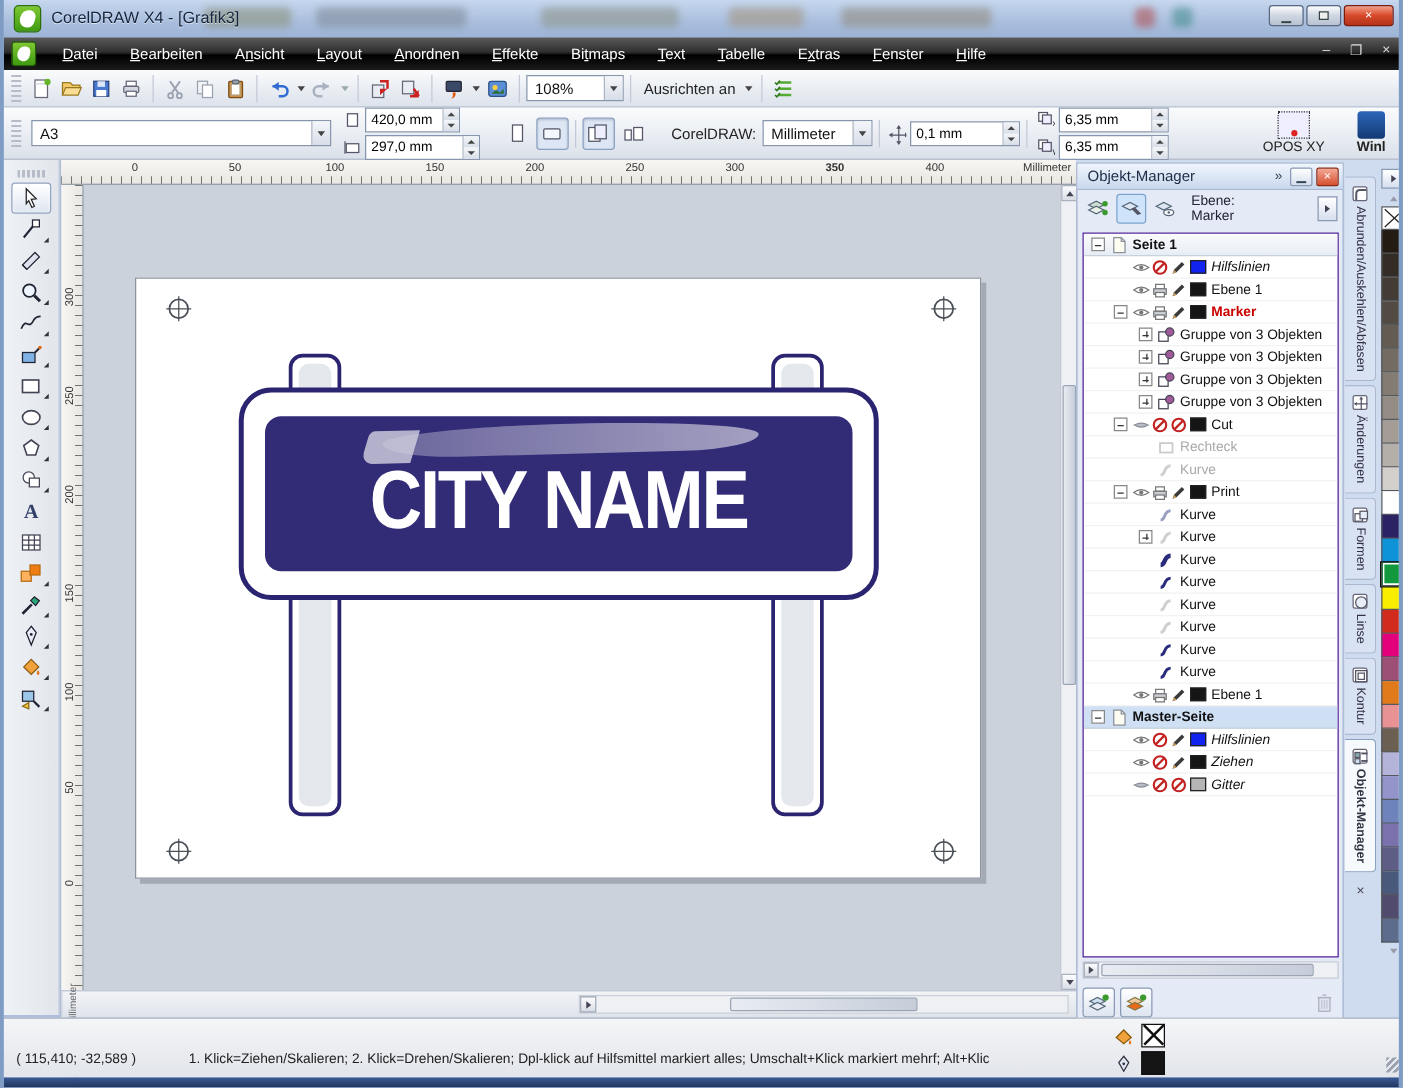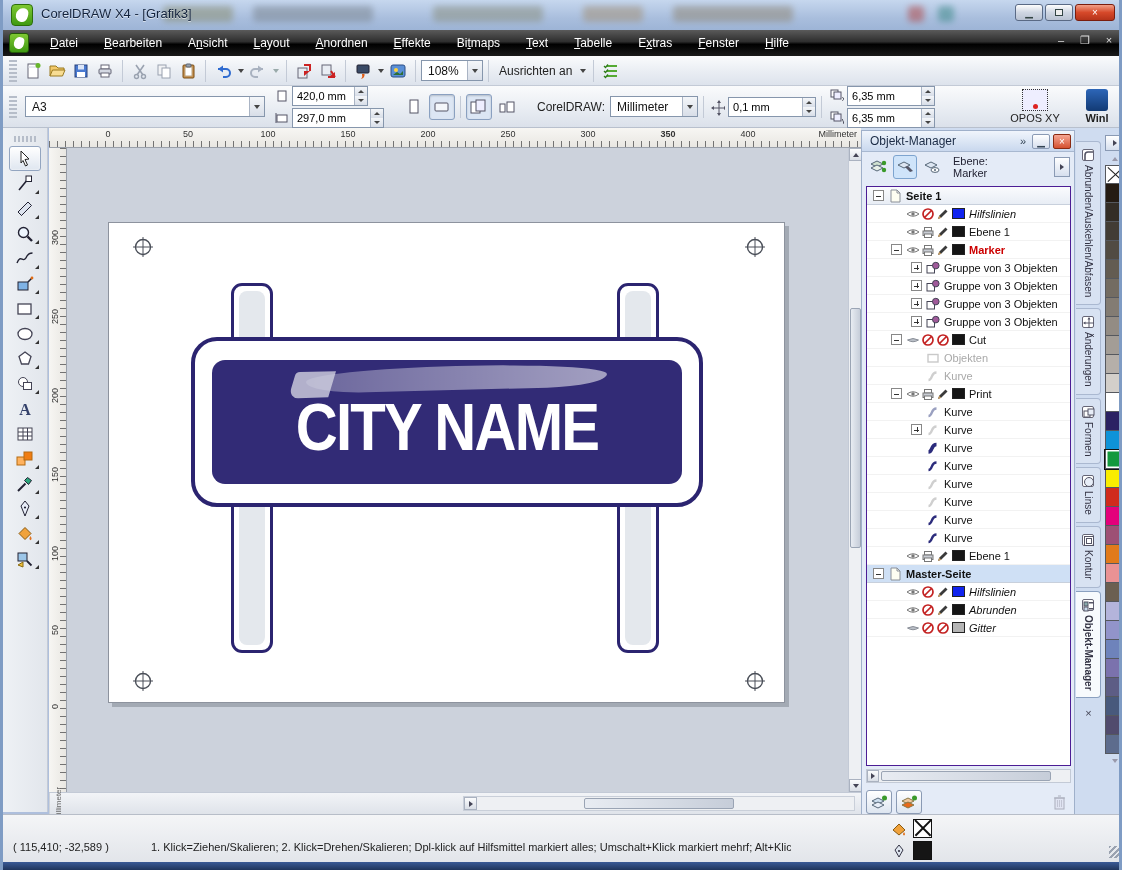--- a/index.html
+++ b/index.html
@@ -351,21 +351,21 @@
         <span class="tri-down"></span>
       </div>
     <div class="tb-btn">
         <svg width="18" height="18">
           <rect x="2" y="3" width="14" height="12" rx="2" fill="#5a8fd6" stroke="#2c4f86"></rect>
           <circle cx="7" cy="8" r="2" fill="#ffd23c"></circle>
           <path d="M4 13 l4 -3 3 2 3 -3 v4 Z" fill="#2e6e36"></path>
         </svg>
       </div>
     <div class="tb-sep"></div>
-    <div class="combo" style="width:62px">
+    <div class="combo" style="width:78px">
       <span class="val">108%</span>
       <span class="drop">
           <span class="tri-down"></span>
         </span>
     </div>
     <div class="tb-sep"></div>
     <div class="label12">Ausrichten an</div>
     <div class="tb-drop">
         <span class="tri-down"></span>
       </div>
@@ -740,21 +740,21 @@
             <path d="M11 1 V21 M1 11 H21" stroke="#4a4f58" stroke-width="1"></path>
           </svg>
         </div>
 
       <div class="post" style="left: 122px; top: 60px; height: 370px; border-color: rgb(43, 36, 112);">
           <div class="inner"></div>
         </div>
       <div class="post" style="left: 508px; top: 60px; height: 370px; border-color: rgb(43, 36, 112);">
           <div class="inner"></div>
         </div>
-      <div class="signboard" style="border-color: rgb(43, 36, 112); margin-top: 27px;">
+      <div class="signboard" style="border-color: rgb(43, 36, 112);">
         <div class="sign-panel" style="background: rgb(50, 43, 118);">
           <div class="sign-swoosh"></div>
           <div class="sign-text">CITY NAME</div>
         </div>
       </div>
     </div>
   </div>
 
   <div class="vscroll">
     <div class="sb-btn" style="top:0">
@@ -1006,21 +1006,21 @@
             <span class="lbl " style="">Cut</span>
           </div>
           <div class="trow">
             <span style="width:44px;flex:none"></span>
             <span style="width:14px;flex:none"></span>
             <span class="it">
               <svg width="14" height="14">
                 <rect x="2" y="3.5" width="10" height="7.5" fill="#fff" stroke="#c9c9c9" stroke-width="1.4"></rect>
               </svg>
             </span>
-            <span class="lbl grey-lbl" style="">Objekten</span>
+            <span class="lbl grey-lbl" style="">Rechteck</span>
           </div>
           <div class="trow">
             <span style="width:44px;flex:none"></span>
             <span style="width:14px;flex:none"></span>
             <span class="it">
               <svg width="14" height="14">
                 <path d="M2.5 11 C7 11 4.5 3.5 10.5 3.5" fill="none" stroke="#cfcfcf" stroke-width="2.4"></path>
               </svg>
             </span>
             <span class="lbl grey-lbl" style="">Kurve</span>
@@ -1205,21 +1205,21 @@
                 <path d="M3.5 10.5 L10.5 3.5" stroke="#c32222" stroke-width="1.7"></path>
               </svg>
             </span>
             <span class="it">
               <svg width="14" height="14">
                 <path d="M2 12 L3.2 8.8 L9.5 2.5 L11.5 4.5 L5.2 10.8 Z" fill="#3a3a3a"></path>
                 <path d="M2 12 L3.2 8.8 L5.2 10.8 Z" fill="#c89b5a"></path>
               </svg>
             </span>
             <span class="sw" style="background:#151515"></span>
-            <span class="lbl " style="font-style:italic;">Abrunden</span>
+            <span class="lbl " style="font-style:italic;">Ziehen</span>
           </div>
           <div class="trow">
             <span style="width:24px;flex:none"></span>
             <span style="width:14px;flex:none"></span>
             <span class="it">
               <svg width="14" height="14">
                 <path d="M1.5 7 Q7 4 12.5 7 Q7 10.5 1.5 7 Z" fill="#b9bec6" stroke="#8a8f98"></path>
               </svg>
             </span>
             <span class="it">

